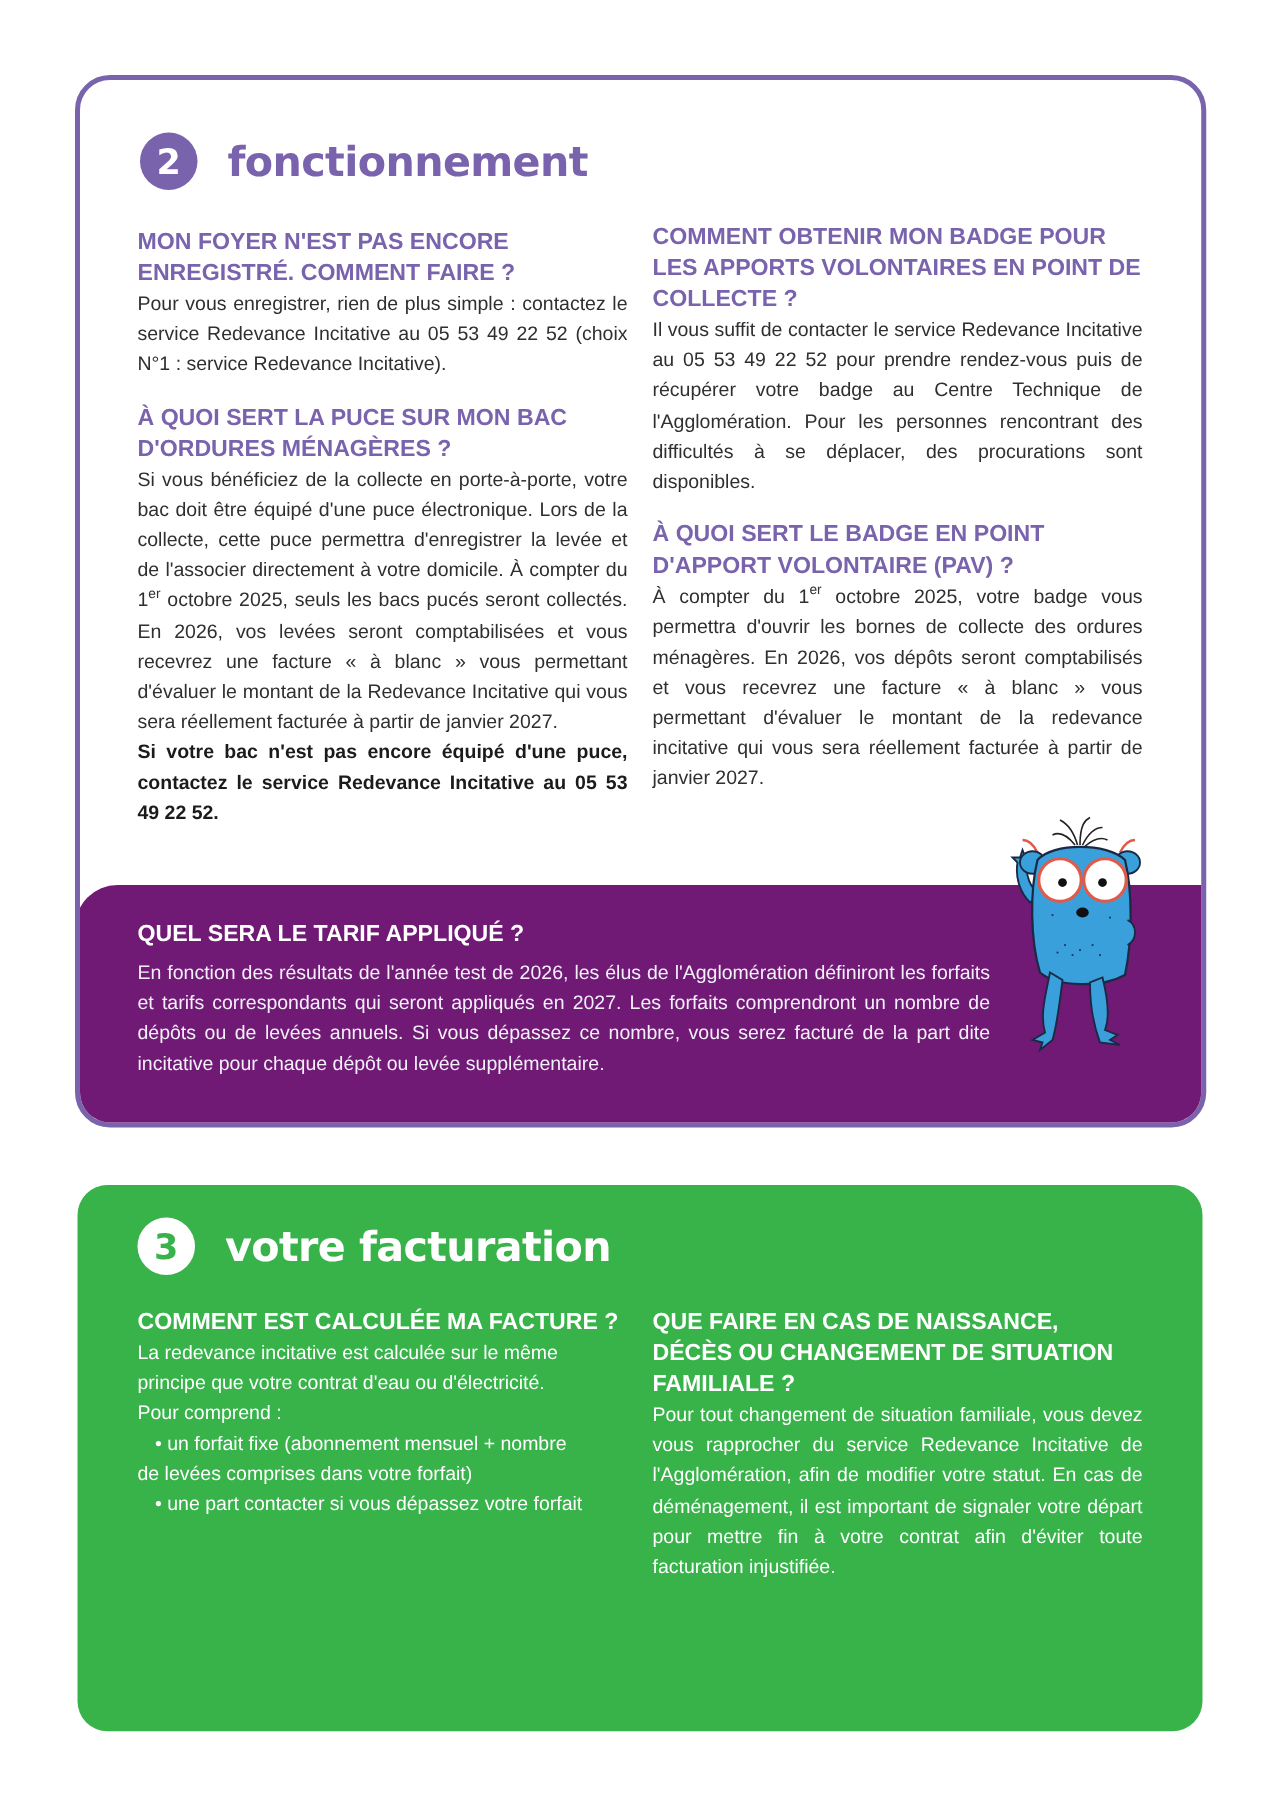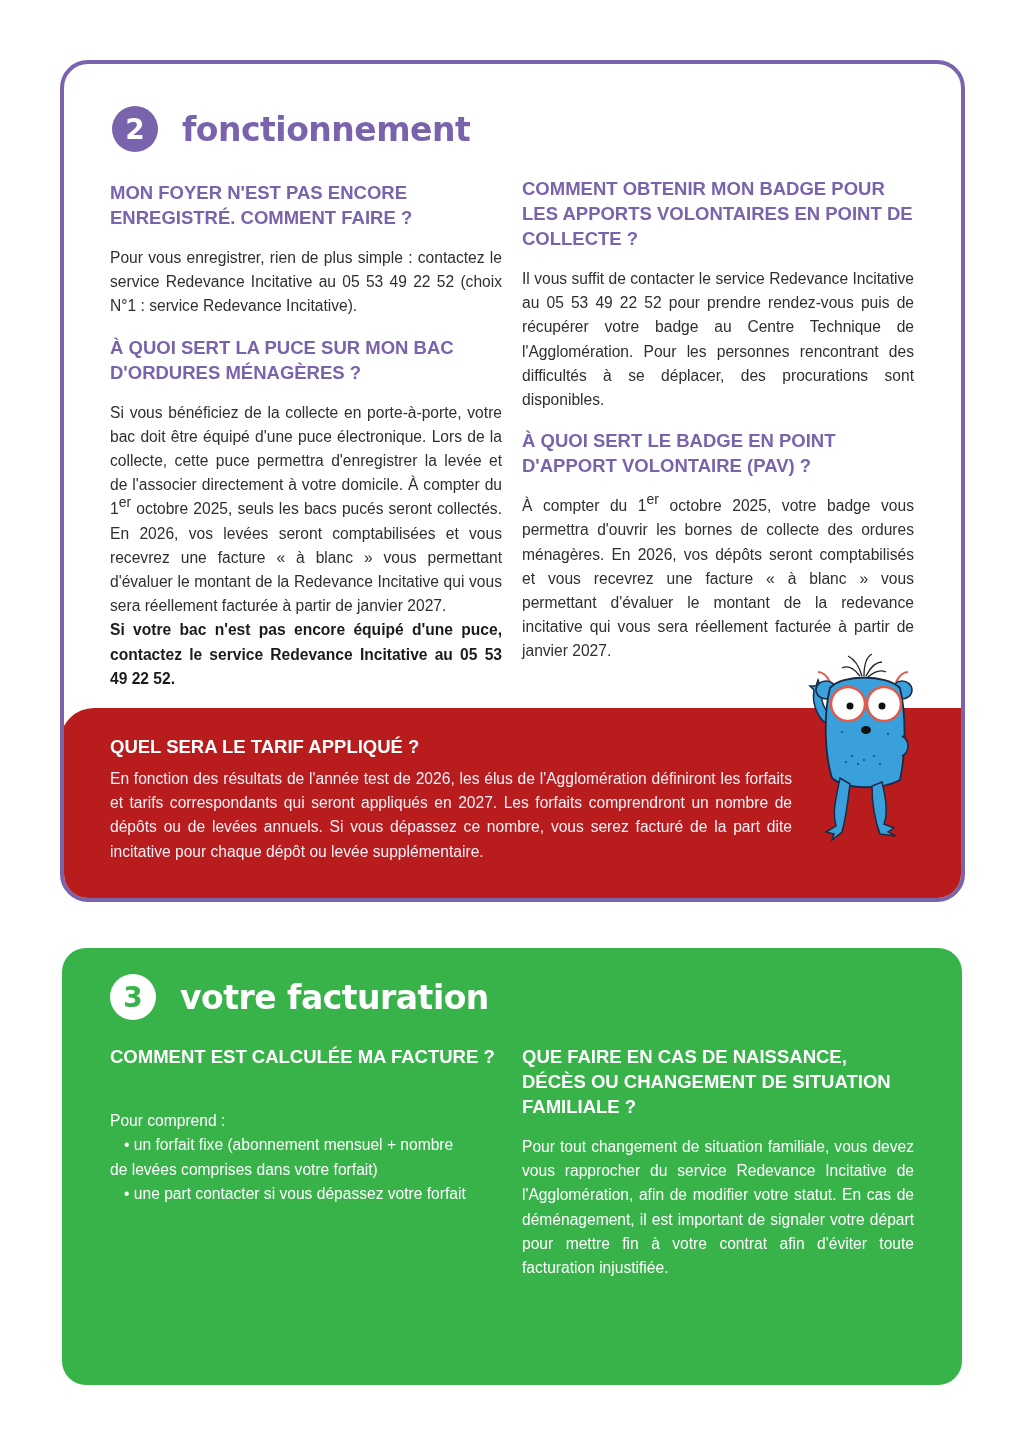--- a/index.html
+++ b/index.html
@@ -48,33 +48,33 @@
       font-size: 18.5px;
       line-height: 25px;
       text-transform: uppercase;
       letter-spacing: 0;
     }
     .q-body {
       font-family: "Liberation Sans", sans-serif;
       font-size: 15.6px;
       line-height: 24.2px;
       text-align: justify;
-      margin-top: 16px;
+      margin-top: 2px;
     }
     .q-body strong { font-weight: bold; color: #1b1b1b; }
     .purple .q-title { color: #7a63ad; }
     .purple .q-body { color: #2f2f2f; }
     .block + .block { margin-top: 16px; }
-    sup { font-size: 14px; vertical-align: 7px; line-height: 0; }
+    sup { font-size: 11px; vertical-align: 7px; line-height: 0; }
 
     .tarif-band {
       position: absolute;
       left: -4px; top: 644px;
       width: 905px; height: 194px;
-      background: #b91c1c;
+      background: #701a75;
       border-radius: 34px 0 24px 24px;
     }
     .tarif-band .inner {
       position: absolute;
       left: 50px; top: 26px; width: 682px;
       color: #ffffff;
     }
     .tarif-band .q-title { color: #ffffff; }
     .tarif-band .q-body { color: #f3f0fa; margin-top: 8px; }
 
@@ -188,21 +188,21 @@
 <section class="card-green green">
   <div class="section-heading">
     <div class="num-badge">3</div>
     <h1 class="section-title">votre facturation</h1>
   </div>
 
   <div class="col" style="left:48px; top:96px;">
     <div class="block">
       <h2 class="q-title">COMMENT EST CALCULÉE MA FACTURE ?</h2>
       <p class="q-body" style="text-align:left;">
-        <br>
+        <span>La redevance incitative est calculée sur le même principe que votre contrat d'eau ou d'électricité.</span><br>
         <span>Pour comprend :</span><br>
         <span class="bullet-line"><span class="indent">•</span> <span>un forfait fixe (abonnement mensuel + nombre</span><br><span>de levées comprises dans votre forfait)</span></span><br>
         <span class="bullet-line"><span class="indent">•</span> <span>une part contacter si vous dépassez votre forfait</span></span>
       </p>
     </div>
   </div>
 
   <div class="col" style="left:460px; top:96px;">
     <div class="block">
       <h2 class="q-title">QUE FAIRE EN CAS DE NAISSANCE, DÉCÈS OU CHANGEMENT DE SITUATION FAMILIALE ?</h2>

